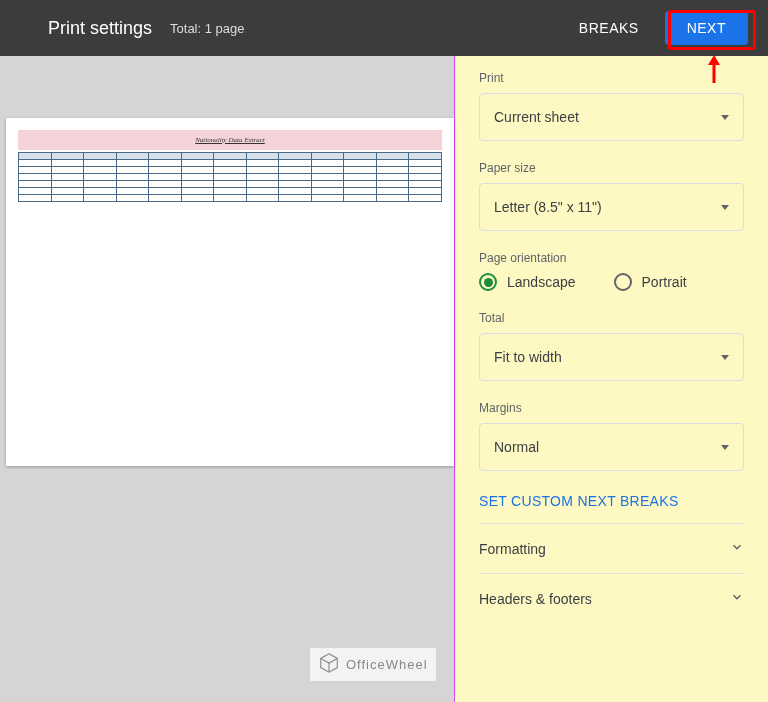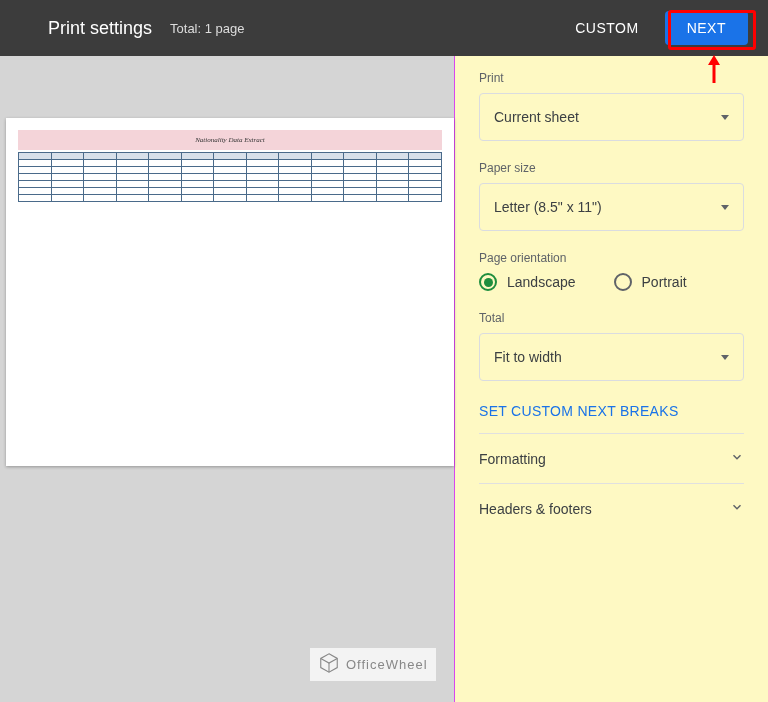--- a/index.html
+++ b/index.html
@@ -15,21 +15,21 @@
     }
     .header-title { font-size: 18px; font-weight: 500; margin-right: 18px; margin-left: 28px; }
     .header-total { font-size: 13px; color: #ddd; flex: 1; }
     .cancel-btn { color: #fff; font-size: 14px; font-weight: 500; letter-spacing: 0.5px; padding: 8px 12px; cursor: pointer; background: transparent; border: none; margin-right: 14px; }
     .next-btn { background: #1a73e8; color: #fff; font-size: 14px; font-weight: 500; letter-spacing: 0.5px; padding: 9px 22px; border: none; border-radius: 4px; cursor: pointer; }
     .next-highlight { position: absolute; top: 10px; right: 12px; width: 88px; height: 40px; border: 3px solid #ff0000; border-radius: 3px; pointer-events: none; }
     
     .main { display: flex; height: calc(100% - 56px); }
     .preview-area { flex: 1; background: #d5d5d5; padding: 62px 0 0 0; display: flex; flex-direction: column; align-items: flex-start; position: relative; }
     .paper { width: 448px; height: 348px; background: #fff; box-shadow: 0 1px 3px rgba(0,0,0,0.3); margin-left: 6px; padding: 12px; }
-    .sheet-title-band { background: #f4d4d9; height: 20px; display: flex; align-items: center; justify-content: center; font-size: 7px; font-style: italic; font-family: cursive; color: #333; margin-bottom: 2px; }
+    .sheet-title-band { background: #f4d4d9; height: 20px; display: flex; align-items: center; justify-content: center; font-size: 7px; font-style: italic; font-family: cursive; color: #333; margin-bottom: 2px; text-decoration: underline; }
     .mini-table { width: 100%; border-collapse: collapse; }
     .mini-table th, .mini-table td { border: 1px solid #4a6a8a; font-size: 4px; padding: 1px; height: 7px; overflow: hidden; }
     .mini-table th { background: #d8e0ea; }
     .mini-table td { background: #fff; }
     
     .sidebar { width: 316px; background: #fef9c3; border-left: 1px solid #d946ef; padding: 15px 24px 0; overflow-y: auto; }
     .section { margin-bottom: 20px; }
     .section-label { font-size: 12px; color: #5f6368; margin-bottom: 8px; }
     .dropdown { width: 100%; height: 48px; border: 1px solid #dadce0; border-radius: 4px; display: flex; align-items: center; justify-content: space-between; padding: 0 14px; font-size: 14px; color: #3c4043; cursor: pointer; }
     .caret { width: 0; height: 0; border-left: 4px solid transparent; border-right: 4px solid transparent; border-top: 5px solid #5f6368; }
@@ -49,21 +49,21 @@
     .watermark-icon svg { width: 22px; height: 22px; stroke: #888; fill: none; stroke-width: 1.2; }
     
     .arrow { position: absolute; top: 55px; right: 45px; pointer-events: none; }
   </style>
 </head>
 <body>
 
 <div class="header">
   <div class="header-title">Print settings</div>
   <div class="header-total">Total: 1 page</div>
-  <button class="cancel-btn">CUSTOM</button>
+  <button class="cancel-btn">BREAKS</button>
   <button class="next-btn">NEXT</button>
 </div>
 <div class="next-highlight"></div>
 
 <svg class="arrow" width="18" height="28">
   <line x1="9" y1="28" x2="9" y2="6" stroke="#ff0000" stroke-width="3"></line>
   <polygon points="9,0 3,10 15,10" fill="#ff0000"></polygon>
 </svg>
 
 <div class="main">
@@ -226,20 +226,27 @@
     </div>
 
     <div class="section">
       <div class="section-label">Total</div>
       <div class="dropdown">
         <span>Fit to width</span>
         <span class="caret"></span>
       </div>
     </div>
 
+    <div class="section">
+      <div class="section-label">Margins</div>
+      <div class="dropdown">
+        <span>Normal</span>
+        <span class="caret"></span>
+      </div>
+    </div>
 
     <div class="link-btn">SET CUSTOM NEXT BREAKS</div>
 
     <div class="expand-row">
       <span>Formatting</span>
       <span class="chevron">
         <svg width="14" height="14" viewBox="0 0 24 24" fill="none" stroke="currentColor" stroke-width="2.5">
             <polyline points="6 9 12 15 18 9"></polyline>
           </svg>
       </span>

